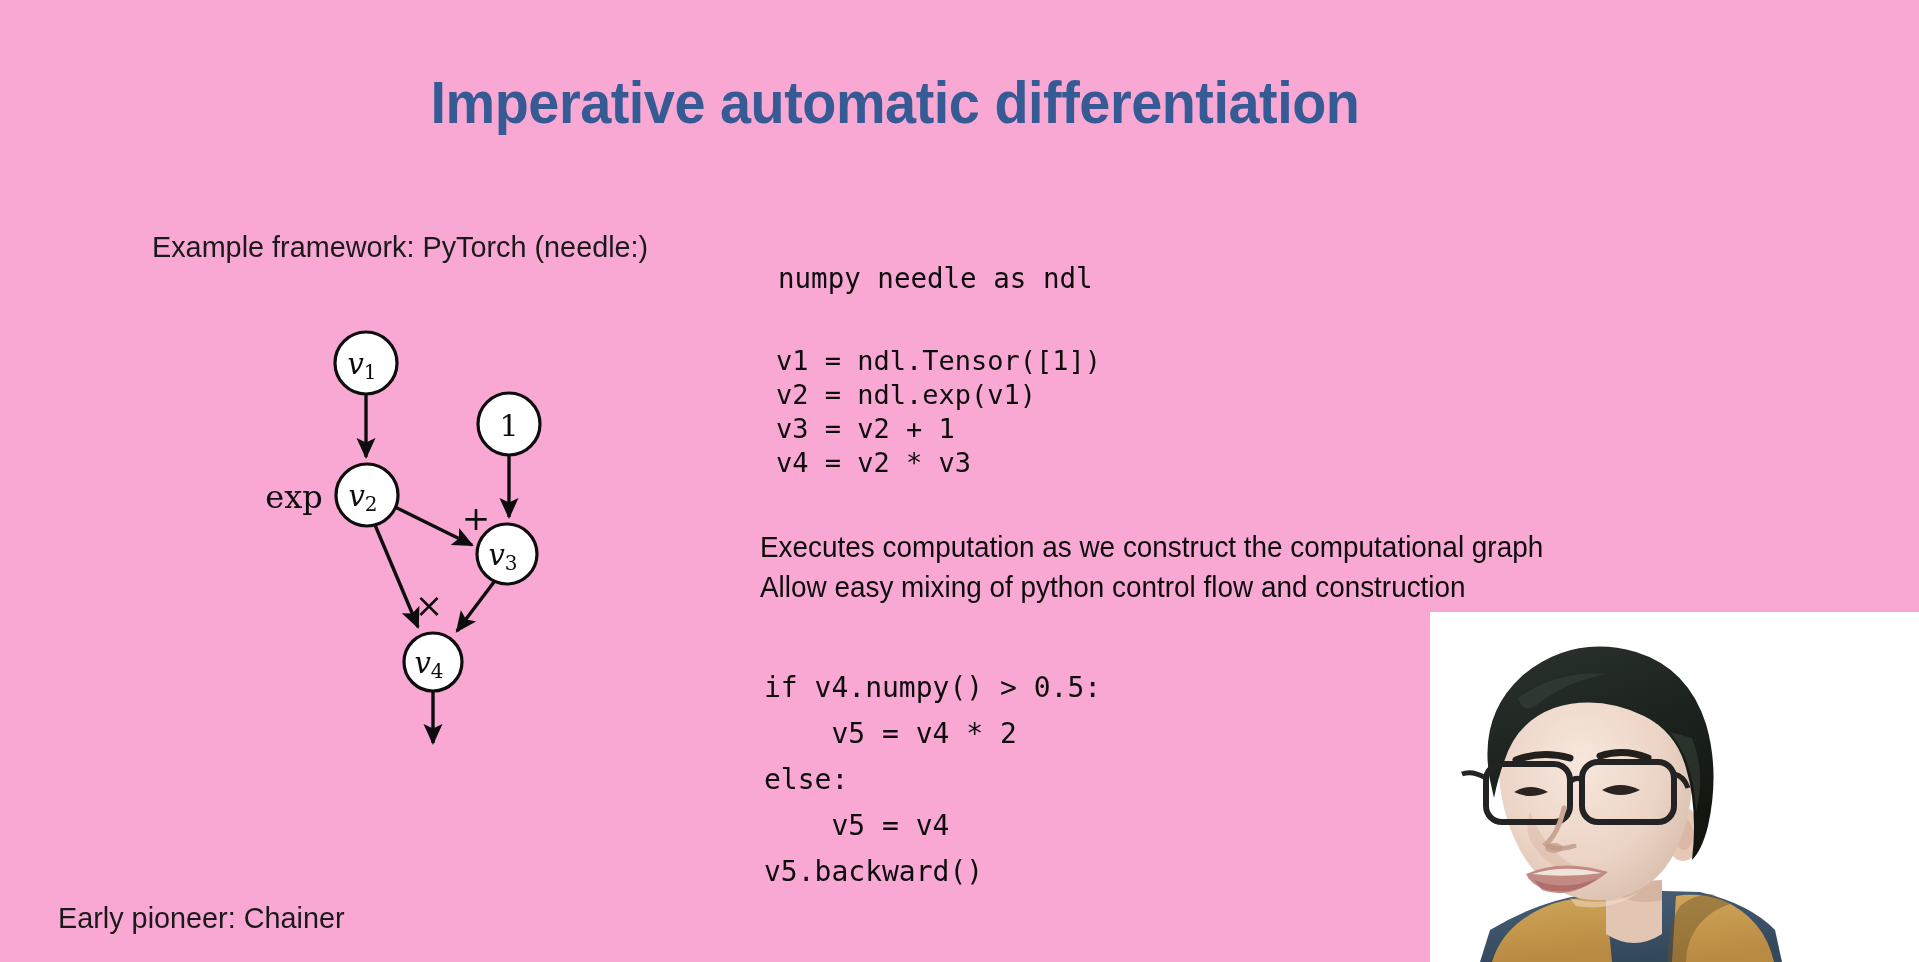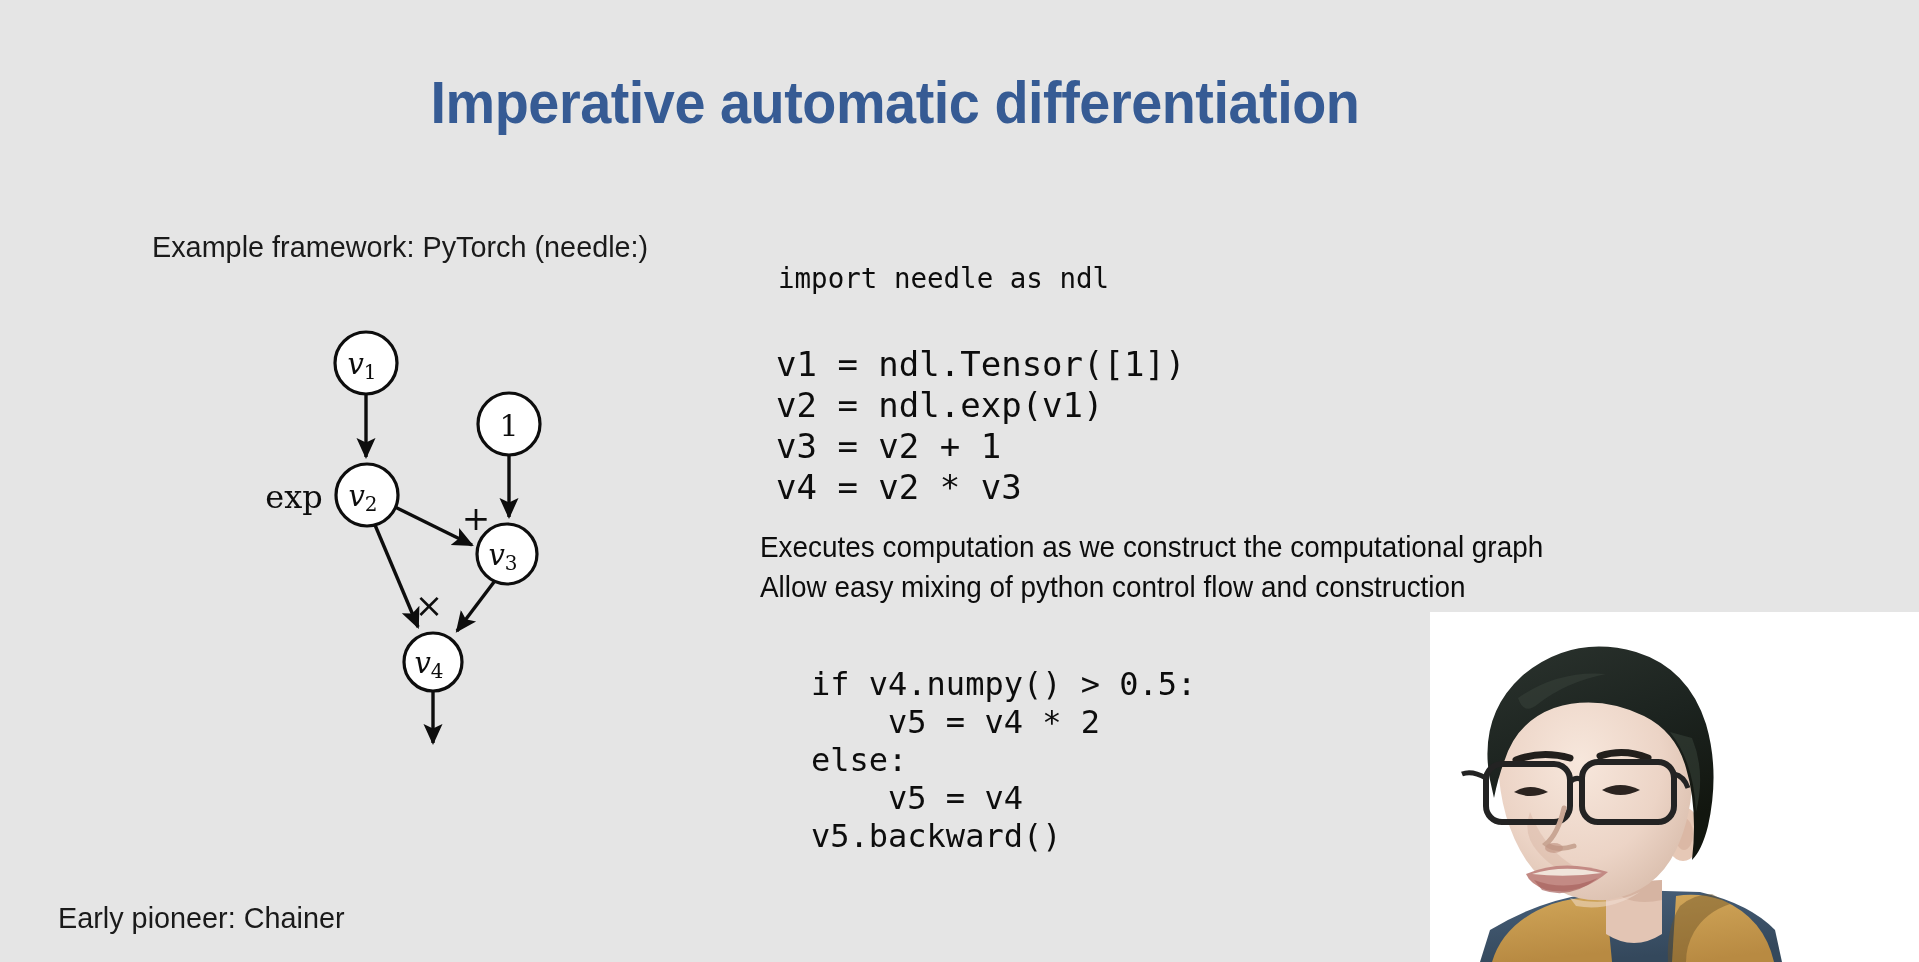--- a/index.html
+++ b/index.html
@@ -8,21 +8,21 @@
     width: 1919px;
     height: 962px;
     overflow: hidden;
     background: #ffffff;
   }
 
   #slide {
     position: relative;
     width: 1919px;
     height: 962px;
-    background: #e5e5e5;
+    background: #f9a8d4;
     font-family: "Liberation Sans", sans-serif;
     color: #111111;
   }
 
   
   #slide-title {
     position: absolute;
     left: 0;
     top: 68px;
     width: 1790px;
@@ -113,30 +113,30 @@
     font-size: 32px;
     fill: #0d0d0d;
     text-anchor: middle;
     dominant-baseline: central;
   }
 
   
   .code-block {
     position: absolute;
     font-family: "DejaVu Sans Mono", "Liberation Mono", monospace;
-    font-size: 34px;
-    line-height: 41px;
+    font-size: 27px;
+    line-height: 34px;
     color: #0d0d0d;
     white-space: pre;
   }
   #code-import     { position: absolute; left: 778px; top: 262px;
                      font-family: "DejaVu Sans Mono","Liberation Mono",monospace;
                      font-size: 27.5px; color: #0d0d0d; white-space: pre; }
   #code-block-vars { left: 776px; top: 344px; }
-  #code-block-cond { left: 811px; top: 665px; font-size: 32px; line-height: 38px; }
+  #code-block-cond { left: 764px; top: 665px; font-size: 28px; line-height: 46px; }
 
   .body-line {
     position: absolute;
     font-family: "Liberation Sans Narrow", "Liberation Sans", sans-serif;
     font-size: 30px;
     color: #0d0d0d;
     white-space: nowrap;
     transform: scaleX(0.93);
     transform-origin: left top;
   }
@@ -215,21 +215,21 @@
       </g>
 
       <g>
         <text class="exp-label" x="110" y="197">exp</text>
         <text class="op-label" x="292" y="218">+</text>
         <text class="op-label" x="245" y="305">×</text>
       </g>
     </svg>
   </div>
 
-  <div id="code-import">import needle as ndl</div>
+  <div id="code-import">numpy needle as ndl</div>
 
   <pre class="code-block" id="code-block-vars">v1 = ndl.Tensor([1])
 v2 = ndl.exp(v1)
 v3 = v2 + 1
 v4 = v2 * v3</pre>
 
   <div class="body-line" id="body-line-1">Executes computation as we construct the computational graph</div>
   <div class="body-line" id="body-line-2">Allow easy mixing of python control flow and construction</div>
 
   <pre class="code-block" id="code-block-cond">if v4.numpy() &gt; 0.5:

